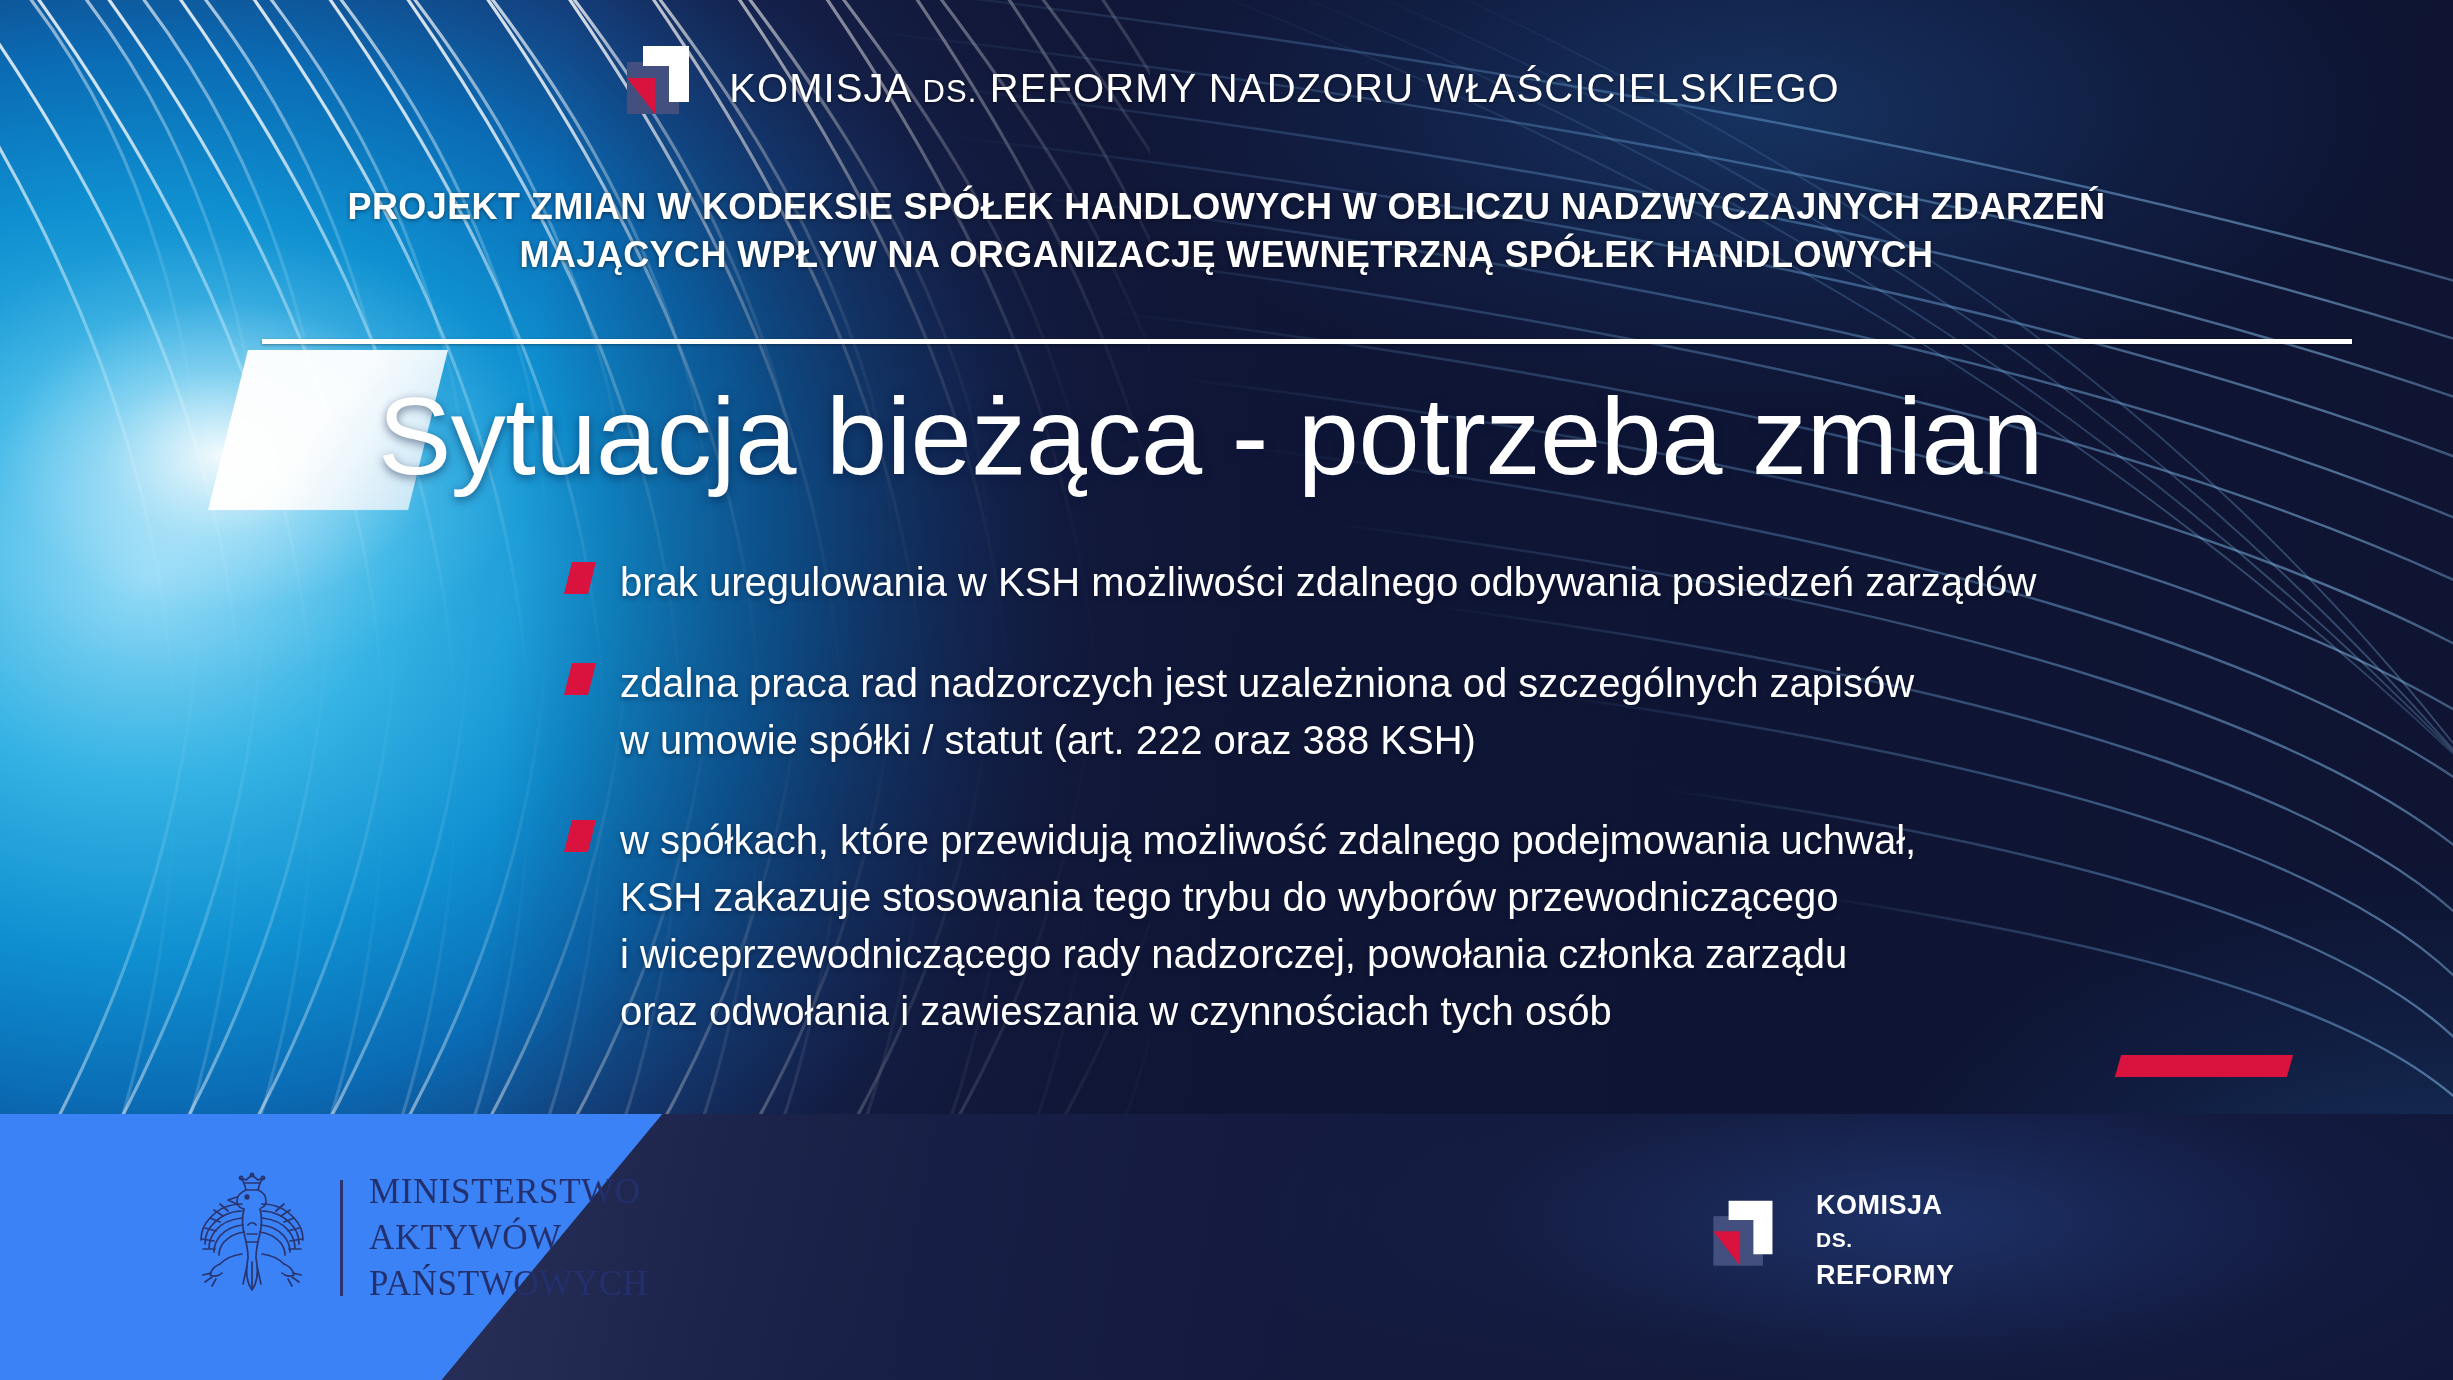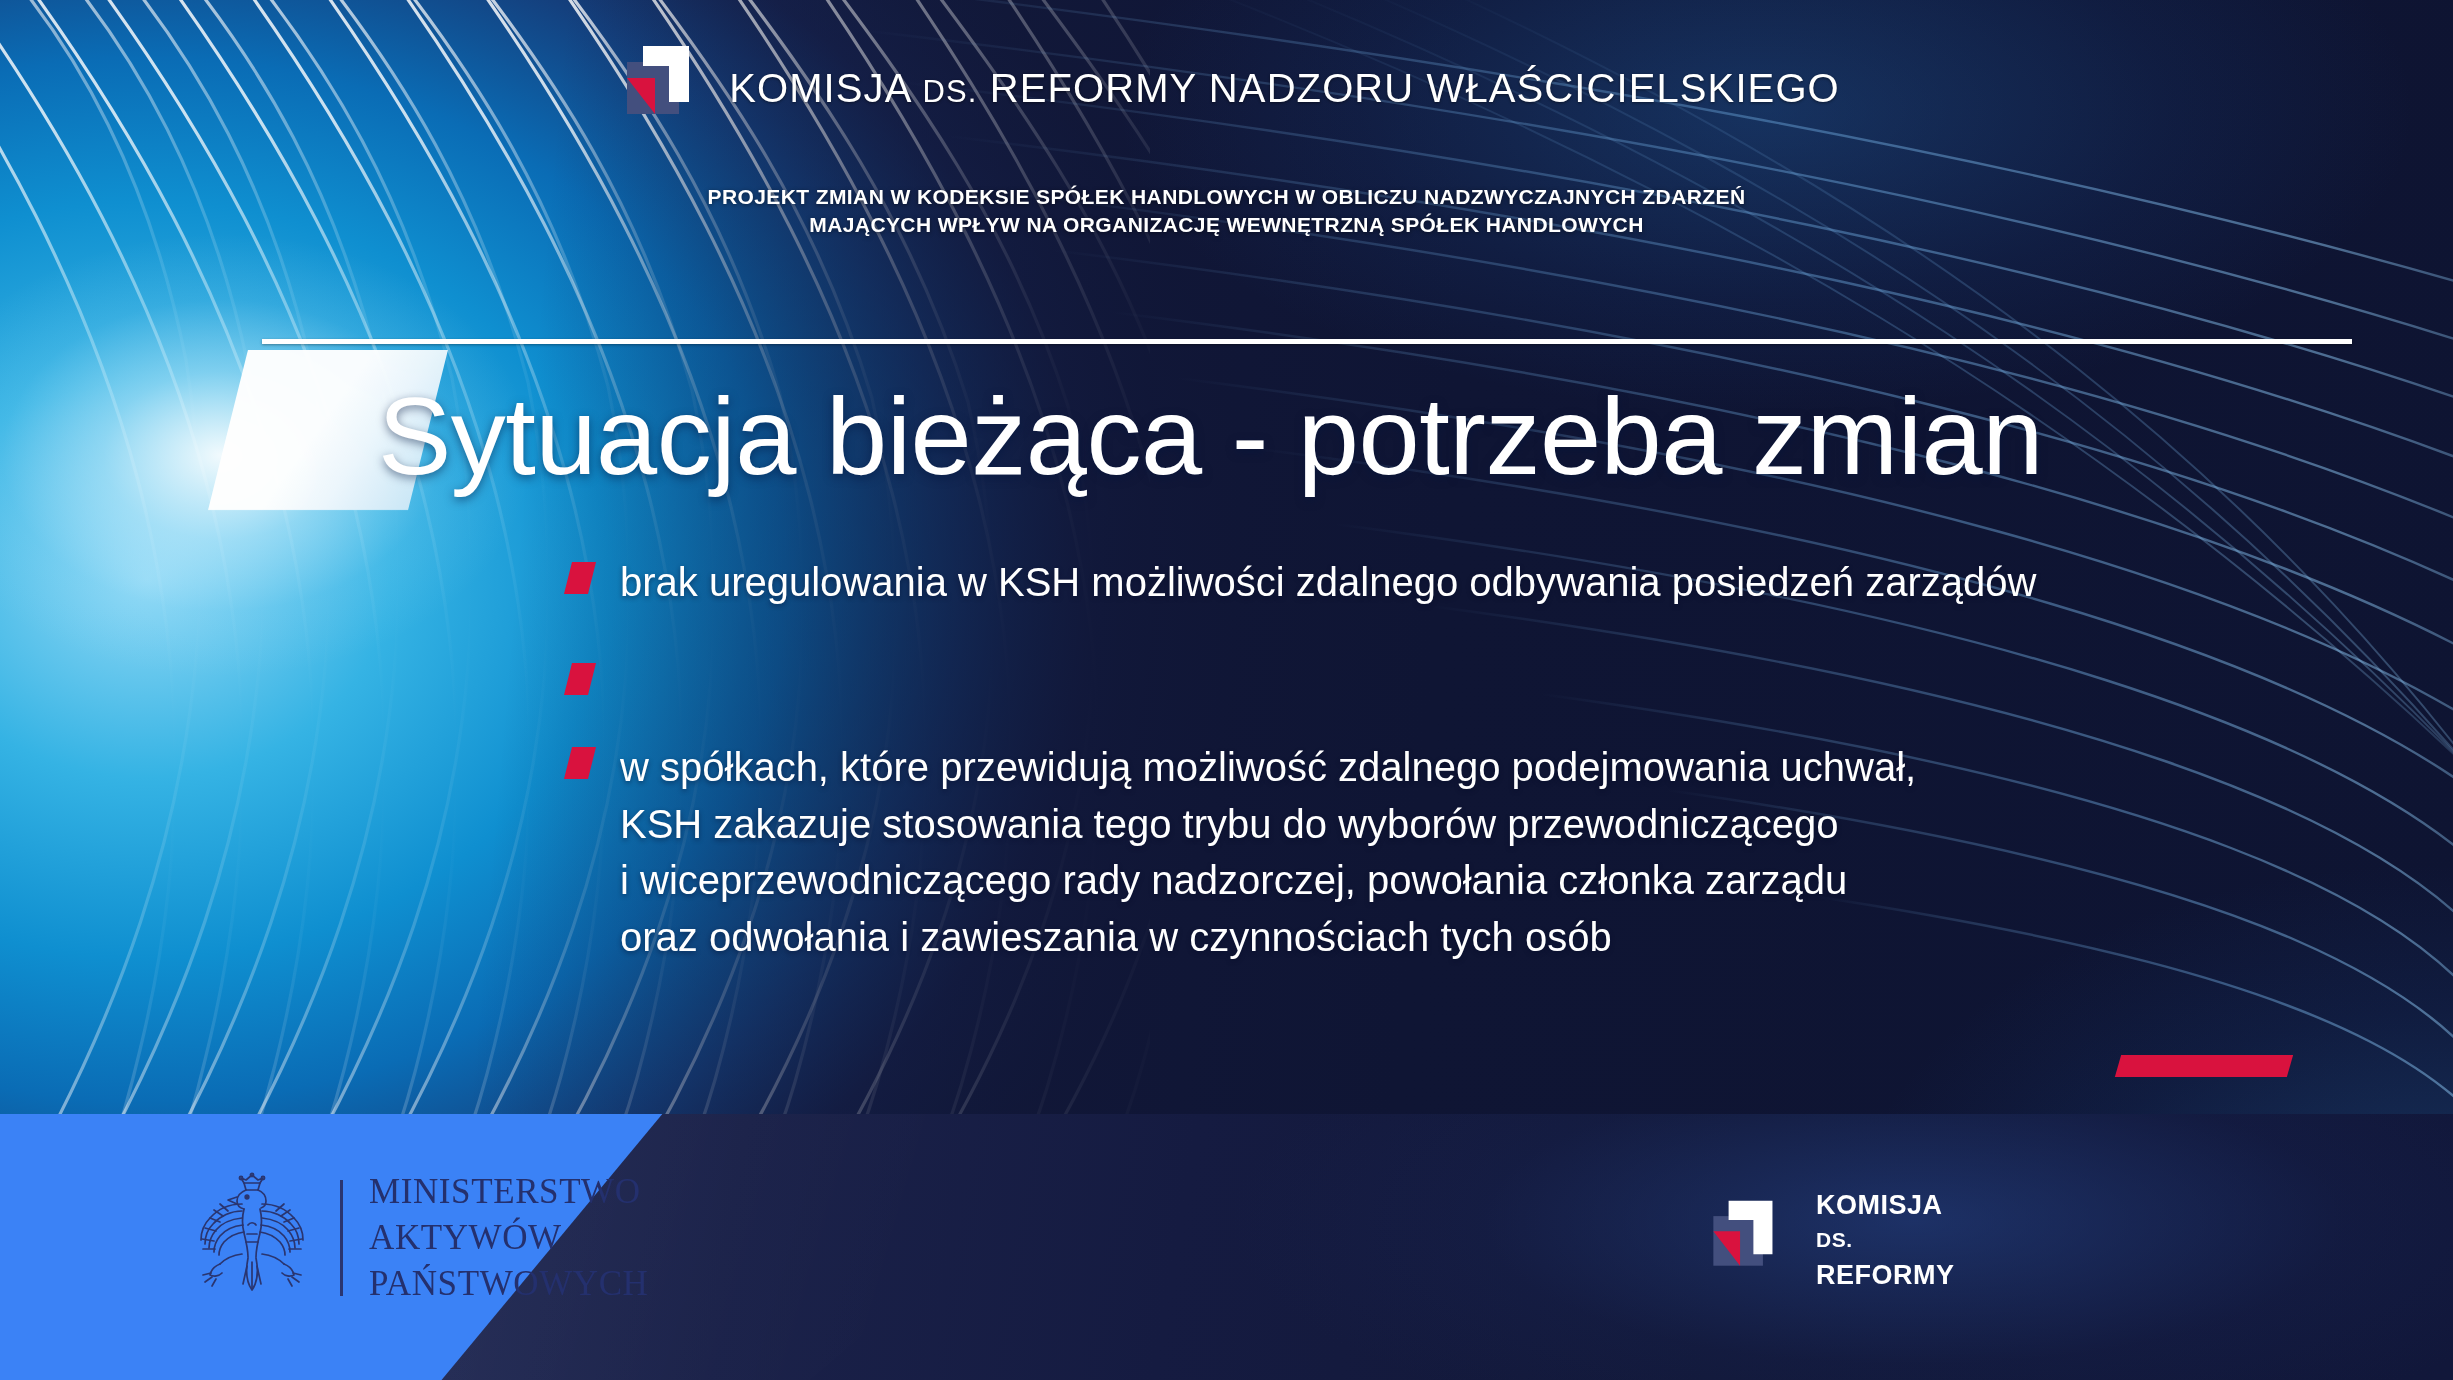--- a/index.html
+++ b/index.html
@@ -85,21 +85,21 @@
   }
   .header-title .small { font-size: 31px; }
 
   
   .subtitle {
     position: absolute;
     left: 0; top: 183px;
     width: 100%;
     text-align: center;
     color: #ffffff;
-    font-size: 21px;
+    font-size: 36px;
     font-weight: bold;
     line-height: 1.33;
     letter-spacing: .4px;
     text-shadow: 0 1px 4px rgba(0,0,0,.5);
     padding: 0 62px;
     box-sizing: border-box;
   }
   .subtitle .l2 { display:block; }
 
   .rule {
@@ -343,20 +343,22 @@
 
   <div class="main-title">Sytuacja bieżąca - potrzeba zmian</div>
 
   <div class="bullets">
     <div class="bullet-row">
       <span class="bullet-marker"></span>
       <span class="bullet-text">brak uregulowania w KSH możliwości zdalnego odbywania posiedzeń zarządów</span>
     </div>
     <div class="bullet-row">
       <span class="bullet-marker"></span>
+      <span class="bullet-text">zdalna praca rad nadzorczych jest uzależniona od szczególnych zapisów
+w umowie spółki / statut (art. 222 oraz 388 KSH)</span>
     </div>
     <div class="bullet-row">
       <span class="bullet-marker"></span>
       <span class="bullet-text">w spółkach, które przewidują możliwość zdalnego podejmowania uchwał,
 KSH zakazuje stosowania tego trybu do wyborów przewodniczącego
 i wiceprzewodniczącego rady nadzorczej, powołania członka zarządu
 oraz odwołania i zawieszania w czynnościach tych osób</span>
     </div>
   </div>
 

